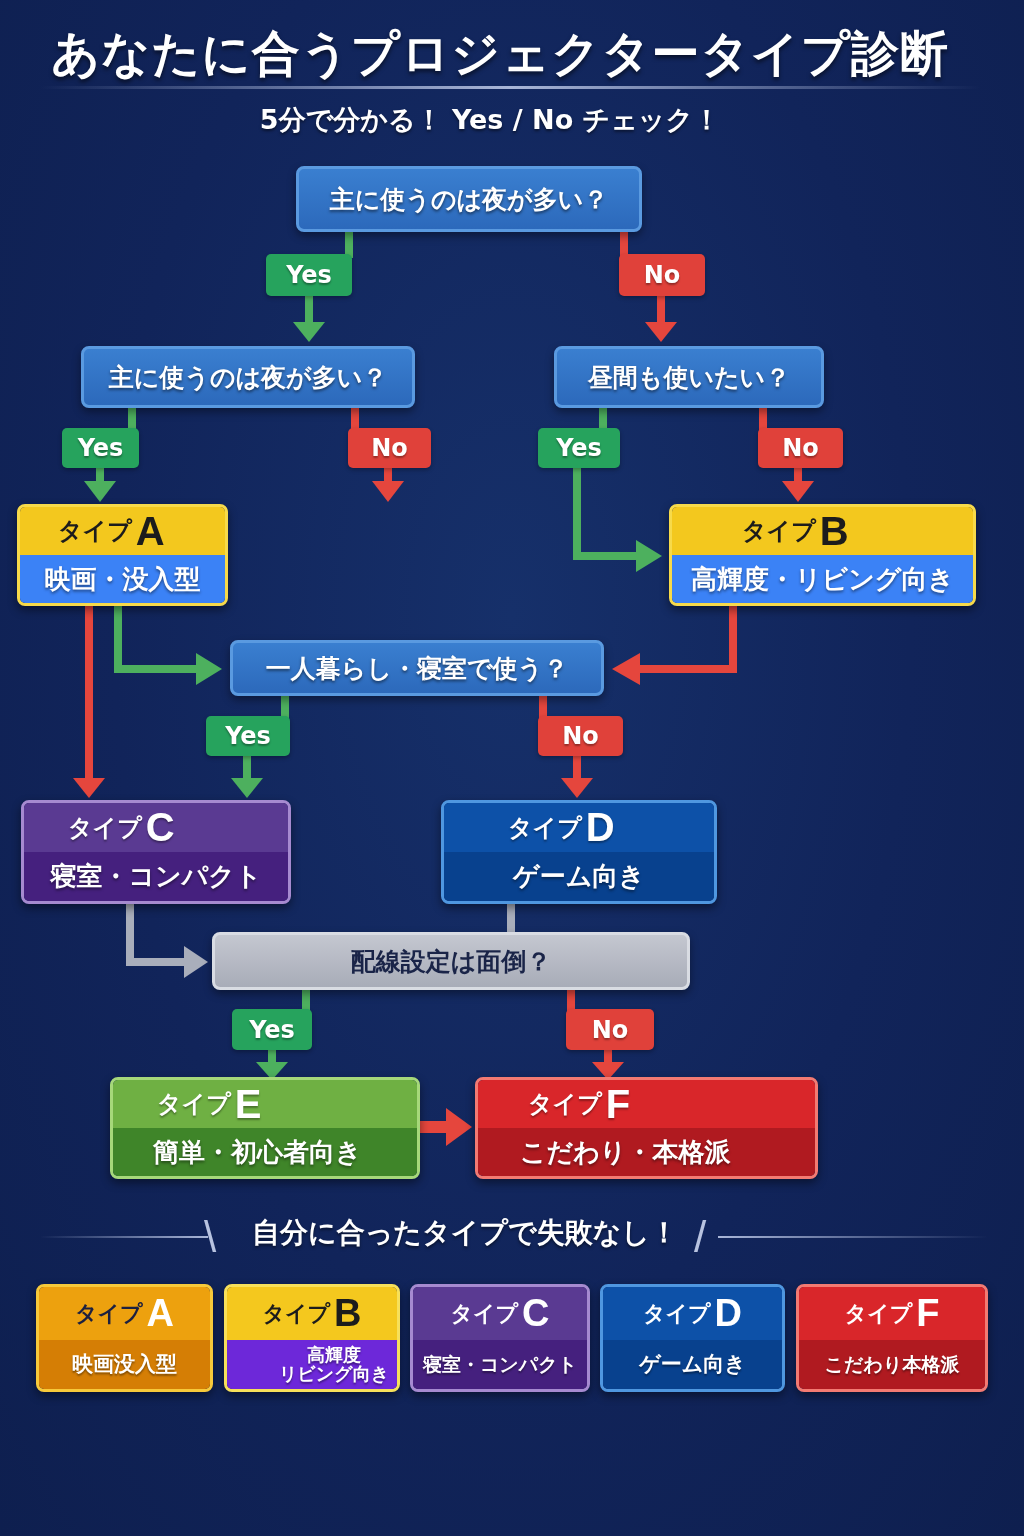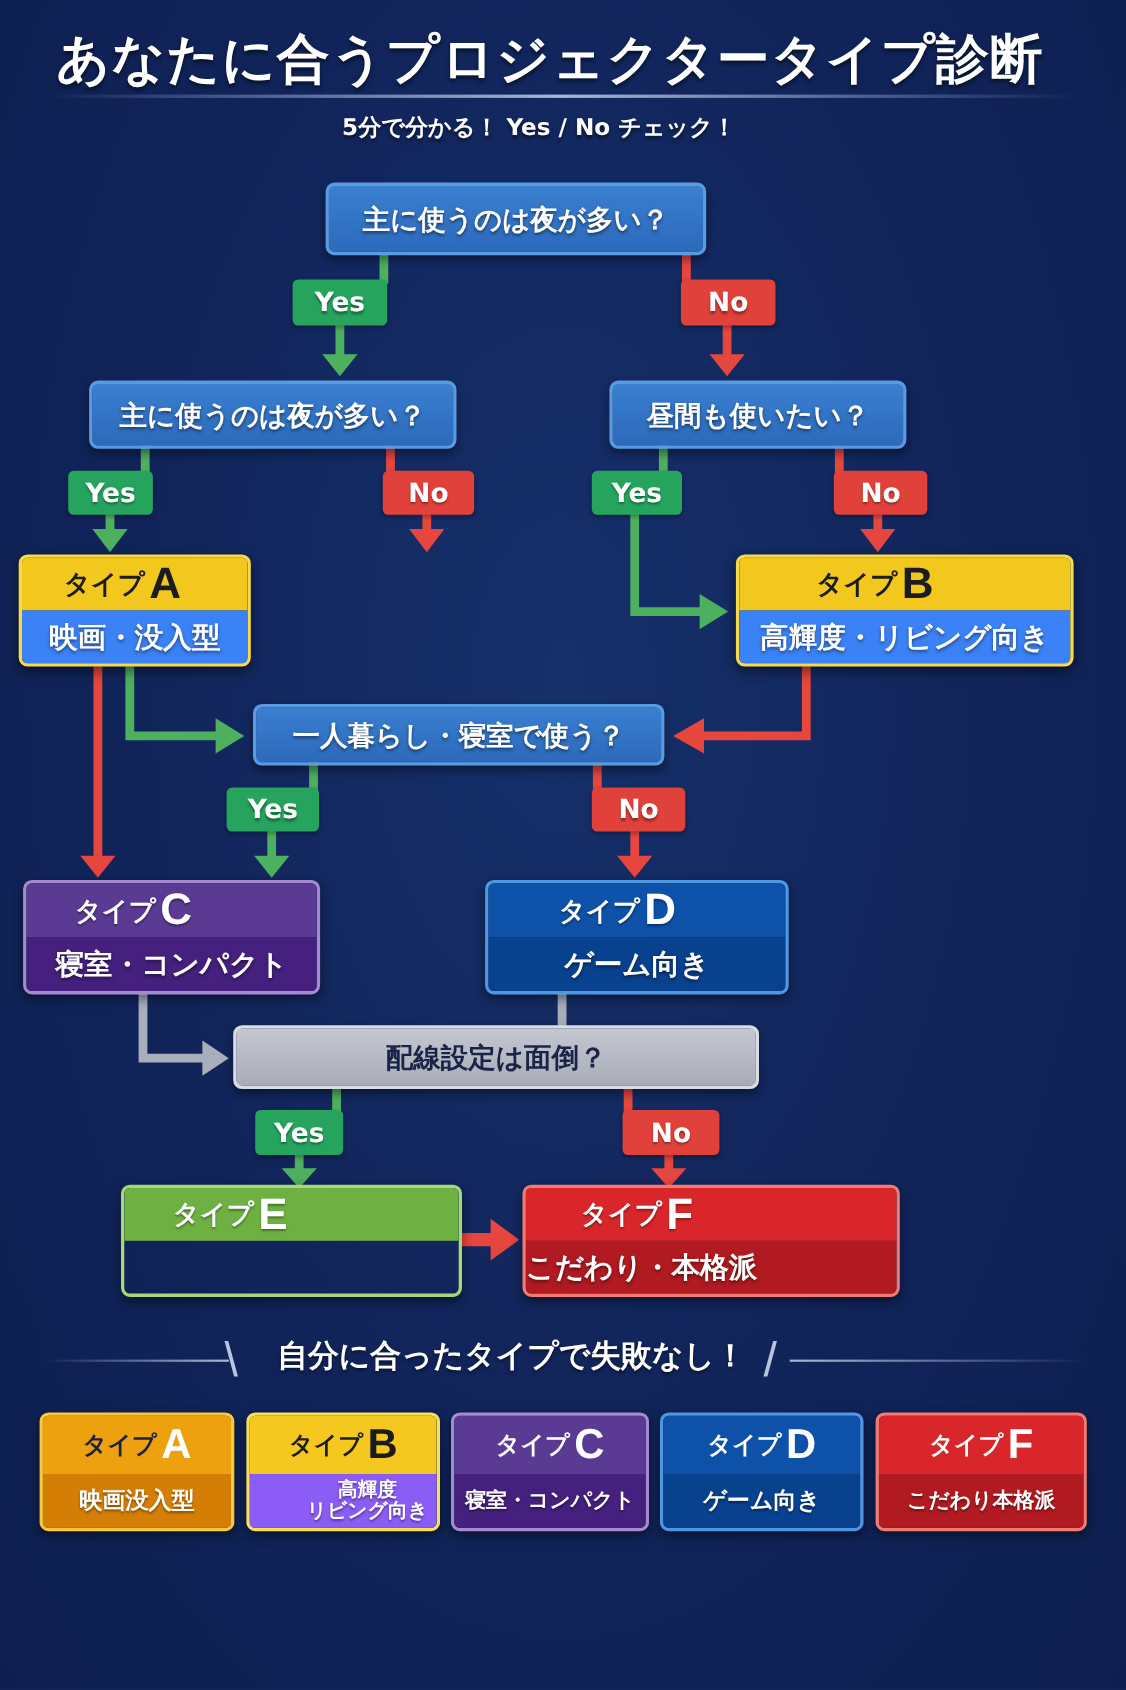--- a/index.html
+++ b/index.html
@@ -4,21 +4,21 @@
 <style>
   html,body{margin:0;padding:0;}
   body{width:1024px;height:1536px;background:#12275a;position:relative;overflow:hidden;
        font-family:"DejaVu Sans","Liberation Sans",sans-serif;}
   .bg{position:absolute;inset:0;background:radial-gradient(ellipse at 50% 40%,#16306a 0%,#11245a 55%,#0e1f4f 100%);}
   .abs{position:absolute;}
   .title{left:0;top:22px;width:1000px;text-align:center;color:#fff;font-size:48px;font-weight:bold;letter-spacing:1px;
          text-shadow:0 3px 4px rgba(0,0,0,.55);}
   .title-rule{left:40px;top:86px;width:940px;height:3px;
               background:linear-gradient(90deg,rgba(160,175,215,0),#a9b6d8 50%,rgba(160,175,215,0));}
-  .subtitle{left:0;top:102px;width:980px;text-align:center;color:#fff;font-size:21px;font-weight:bold;
+  .subtitle{left:0;top:102px;width:980px;text-align:center;color:#fff;font-size:27px;font-weight:bold;
             text-shadow:0 2px 3px rgba(0,0,0,.5);}
   svg.links{position:absolute;left:0;top:0;width:1024px;height:1536px;}
   .q{position:absolute;border-radius:8px;display:flex;align-items:center;justify-content:center;
      font-weight:bold;color:#fff;font-size:25px;text-shadow:0 2px 3px rgba(0,0,0,.5);box-sizing:border-box;}
   .q.blue{background:linear-gradient(#3a7fd0,#2c69bb);border:3px solid #5a9ae0;box-shadow:0 4px 8px rgba(0,0,0,.4);}
   .q.gray{background:linear-gradient(#c4c7d0,#a8acb8);border:3px solid #d9dce3;color:#1a2448;text-shadow:none;box-shadow:0 4px 8px rgba(0,0,0,.4);}
   .tag{position:absolute;border-radius:5px;color:#fff;font-weight:bold;font-size:24px;display:flex;align-items:center;justify-content:center;
        text-shadow:0 2px 2px rgba(0,0,0,.35);box-shadow:0 2px 4px rgba(0,0,0,.3);}
   .tag.yes{background:#26a35d;}
   .tag.no{background:#e0413a;}
@@ -52,21 +52,21 @@
   .card .top{height:52%;display:flex;align-items:center;justify-content:center;font-weight:bold;}
   .card .bot{height:48%;display:flex;align-items:center;justify-content:center;flex-direction:column;color:#fff;font-weight:bold;font-size:21px;text-align:center;line-height:1.05;text-shadow:0 2px 2px rgba(0,0,0,.4);}
   .card .lbl{font-size:22px;}
   .card .let{font-size:38px;margin-left:4px;font-family:"Liberation Sans",sans-serif;}
   .card.a{border:3px solid #f7c93a;}
   .card.a .top{background:#eda10e;color:#1c2040;}
   .card.a .top .let{color:#fff;}
   .card.a .bot{background:#d57e05;}
   .card.b{border:3px solid #f7e05a;}
   .card.b .top{background:#f4c81e;color:#1c1c1c;}
-  .card.b .bot{background:#8b5cf6;font-size:18px;padding-left:44px;}
+  .card.b .bot{background:#6d28d9;font-size:18px;padding-left:44px;}
   .card.c{border:3px solid #a68ad0;}
   .card.c .top{background:#5a3a92;color:#fff;}
   .card.c .bot{background:#45207e;font-size:19px;}
   .card.d{border:3px solid #4f97e0;}
   .card.d .top{background:#0d51a8;color:#fff;}
   .card.d .bot{background:#08418e;}
   .card.f{border:3px solid #f37a72;}
   .card.f .top{background:#d9262a;color:#fff;}
   .card.f .bot{background:#b01a20;font-size:19px;}
 </style>
@@ -210,28 +210,31 @@
   <span>配線設定は面倒？</span>
 </div>
 <div class="tag yes" style="left:232px;top:1009px;width:80px;height:41px;">Yes</div>
 <div class="tag no" style="left:566px;top:1009px;width:88px;height:41px;">No</div>
 
 <div class="res gr" style="left:110px;top:1077px;width:310px;height:102px;">
   <div class="top" style="padding-left:44px;">
       <span class="lbl">タイプ</span>
       <span class="let">E</span>
     </div>
+  <div class="bot" style="justify-content:flex-start;padding-left:40px;">
+      <span>簡単・初心者向き</span>
+    </div>
 </div>
 
 <div class="res rd" style="left:475px;top:1077px;width:343px;height:102px;">
   <div class="top" style="padding-left:50px;">
       <span class="lbl">タイプ</span>
       <span class="let">F</span>
     </div>
-  <div class="bot" style="justify-content:flex-start;">
+  <div class="bot" style="justify-content:flex-start;padding-left:42px;">
       <span>こだわり・本格派</span>
     </div>
 </div>
 
 <div class="abs slogan-rule" style="left:40px;width:168px;"></div>
 <div class="abs slash" style="left:204px;">\</div>
 <div class="abs slogan">自分に合ったタイプで失敗なし！</div>
 <div class="abs slash" style="left:694px;">/</div>
 <div class="abs slogan-rule r" style="left:718px;width:270px;"></div>
 

